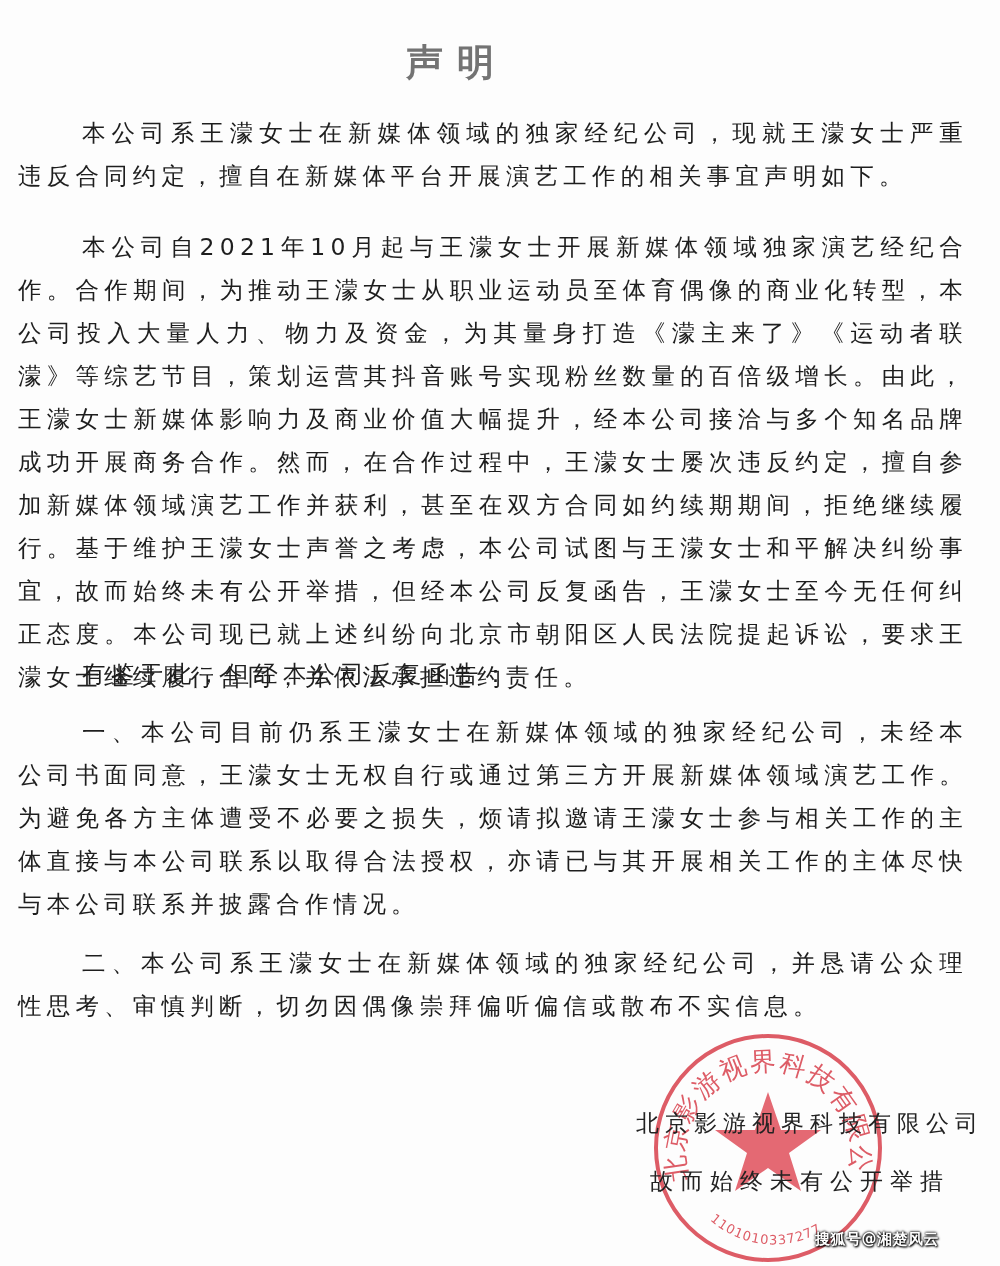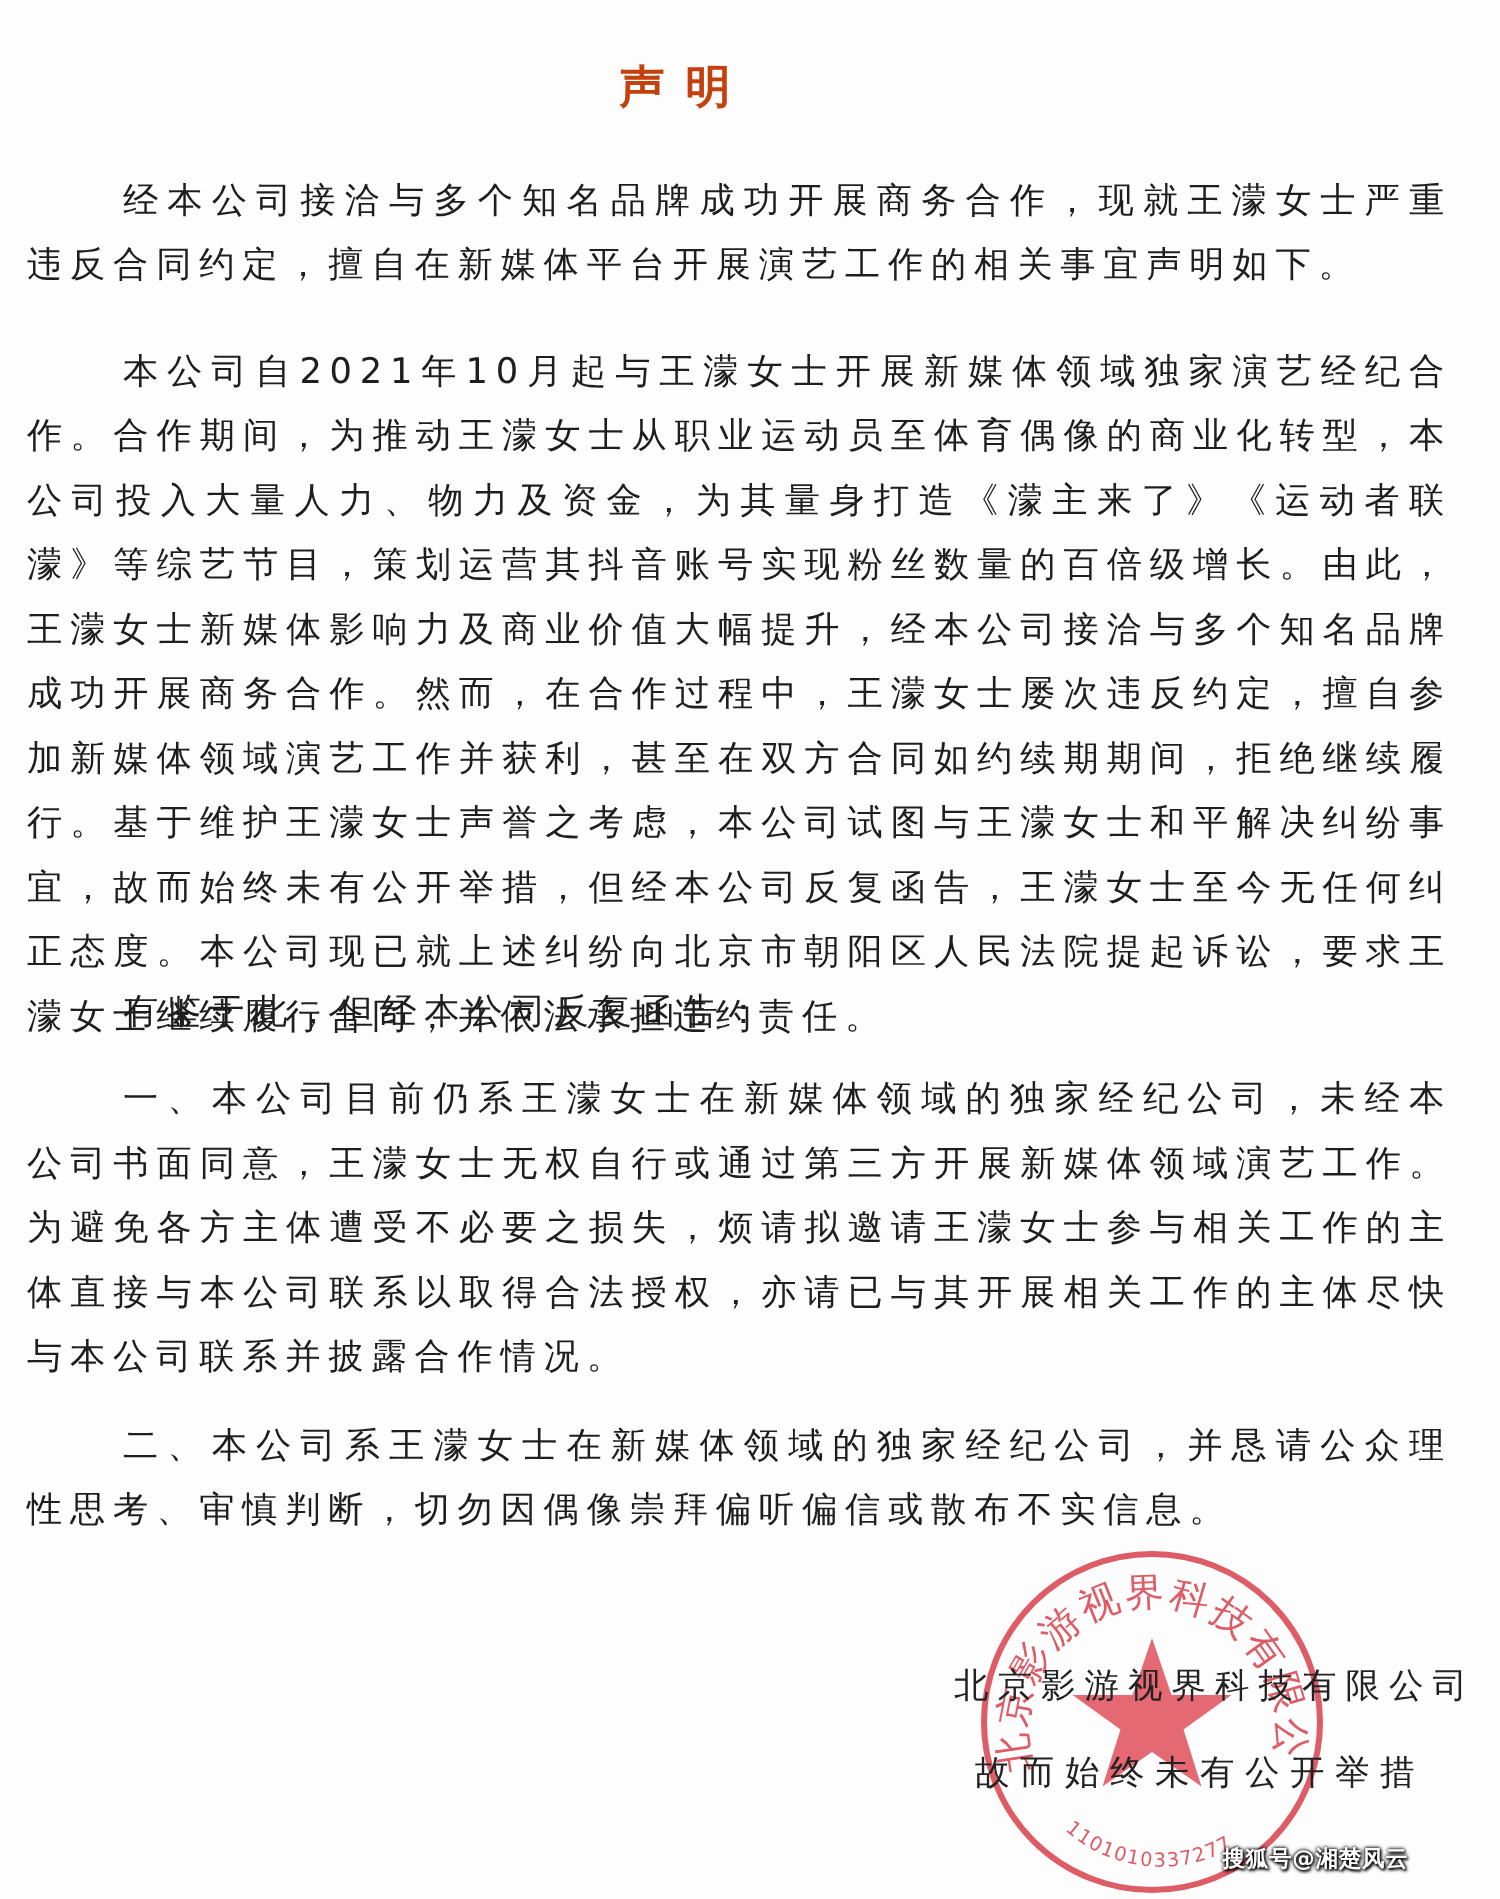--- a/index.html
+++ b/index.html
@@ -2,21 +2,21 @@
 <html><head>
 <meta charset="utf-8">
 <style>
   html, body { margin: 0; padding: 0; }
   body {
     width: 1000px; height: 1266px; background: #fdfdfd; position: relative; overflow: hidden;
     font-family: "DejaVu Serif", "Liberation Serif", serif; color: #1c1c1c;
   }
   .title {
     position: absolute; left: 0; width: 914px; top: 38px; text-align: center;
-    font-size: 30px; font-weight: bold; letter-spacing: 14px; color: #c2410c;
+    font-size: 37px; font-weight: bold; letter-spacing: 14px; color: #737373;
     font-family: "DejaVu Sans", sans-serif;
   }
   .para {
     position: absolute; left: 18px; width: 950px;
     font-size: 23.5px; line-height: 43px; letter-spacing: 5.2px;
     text-indent: 64px; text-align: justify; color: #1e1e1e;
     font-family: "DejaVu Sans", sans-serif;
   }
   #p1 { top: 112px; }
   #p2 { top: 226px; }
@@ -36,21 +36,21 @@
     font-family: "DejaVu Sans", sans-serif; font-size: 15px; font-weight: bold; color: #fff;
     text-shadow: 0 0 2px #000, 0 0 3px #000, 1px 1px 2px #000;
     letter-spacing: 0.5px;
   }
 </style>
 </head>
 <body>
 
 <div class="title">声明</div>
 
-<div class="para" id="p1">经本公司接洽与多个知名品牌成功开展商务合作，现就王濛女士严重违反合同约定，擅自在新媒体平台开展演艺工作的相关事宜声明如下。</div>
+<div class="para" id="p1">本公司系王濛女士在新媒体领域的独家经纪公司，现就王濛女士严重违反合同约定，擅自在新媒体平台开展演艺工作的相关事宜声明如下。</div>
 <div class="para" id="p2">本公司自2021年10月起与王濛女士开展新媒体领域独家演艺经纪合作。合作期间，为推动王濛女士从职业运动员至体育偶像的商业化转型，本公司投入大量人力、物力及资金，为其量身打造《濛主来了》《运动者联濛》等综艺节目，策划运营其抖音账号实现粉丝数量的百倍级增长。由此，王濛女士新媒体影响力及商业价值大幅提升，经本公司接洽与多个知名品牌成功开展商务合作。然而，在合作过程中，王濛女士屡次违反约定，擅自参加新媒体领域演艺工作并获利，甚至在双方合同如约续期期间，拒绝继续履行。基于维护王濛女士声誉之考虑，本公司试图与王濛女士和平解决纠纷事宜，故而始终未有公开举措，但经本公司反复函告，王濛女士至今无任何纠正态度。本公司现已就上述纠纷向北京市朝阳区人民法院提起诉讼，要求王濛女士继续履行合同，并依法承担违约责任。</div>
 <div class="para" id="p3">有鉴于此，但经本公司反复函告：</div>
 <div class="para" id="p4">一、本公司目前仍系王濛女士在新媒体领域的独家经纪公司，未经本公司书面同意，王濛女士无权自行或通过第三方开展新媒体领域演艺工作。为避免各方主体遭受不必要之损失，烦请拟邀请王濛女士参与相关工作的主体直接与本公司联系以取得合法授权，亦请已与其开展相关工作的主体尽快与本公司联系并披露合作情况。</div>
 <div class="para" id="p5">二、本公司系王濛女士在新媒体领域的独家经纪公司，并恳请公众理性思考、审慎判断，切勿因偶像崇拜偏听偏信或散布不实信息。</div>
 
 <svg class="stamp" viewBox="0 0 236 236">
   <defs>
     <path id="arcTop" d="M 38 150 A 84 84 0 1 1 198 150"></path>
     <path id="arcBot" d="M 60 190 A 95 95 0 0 0 180 196"></path>
   </defs>

